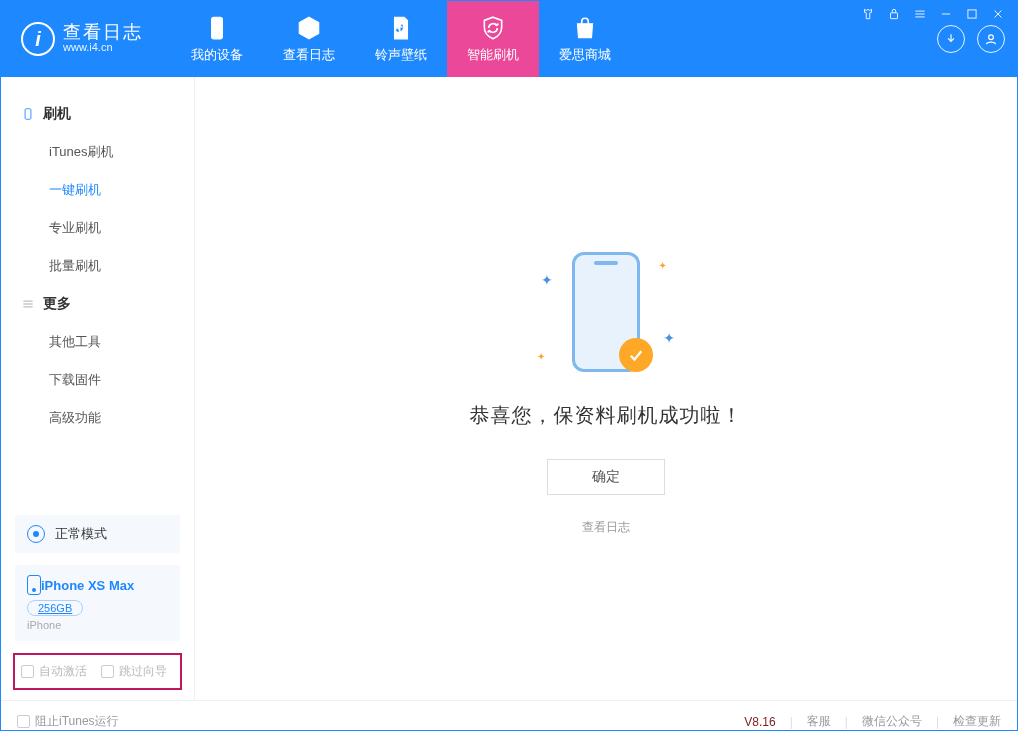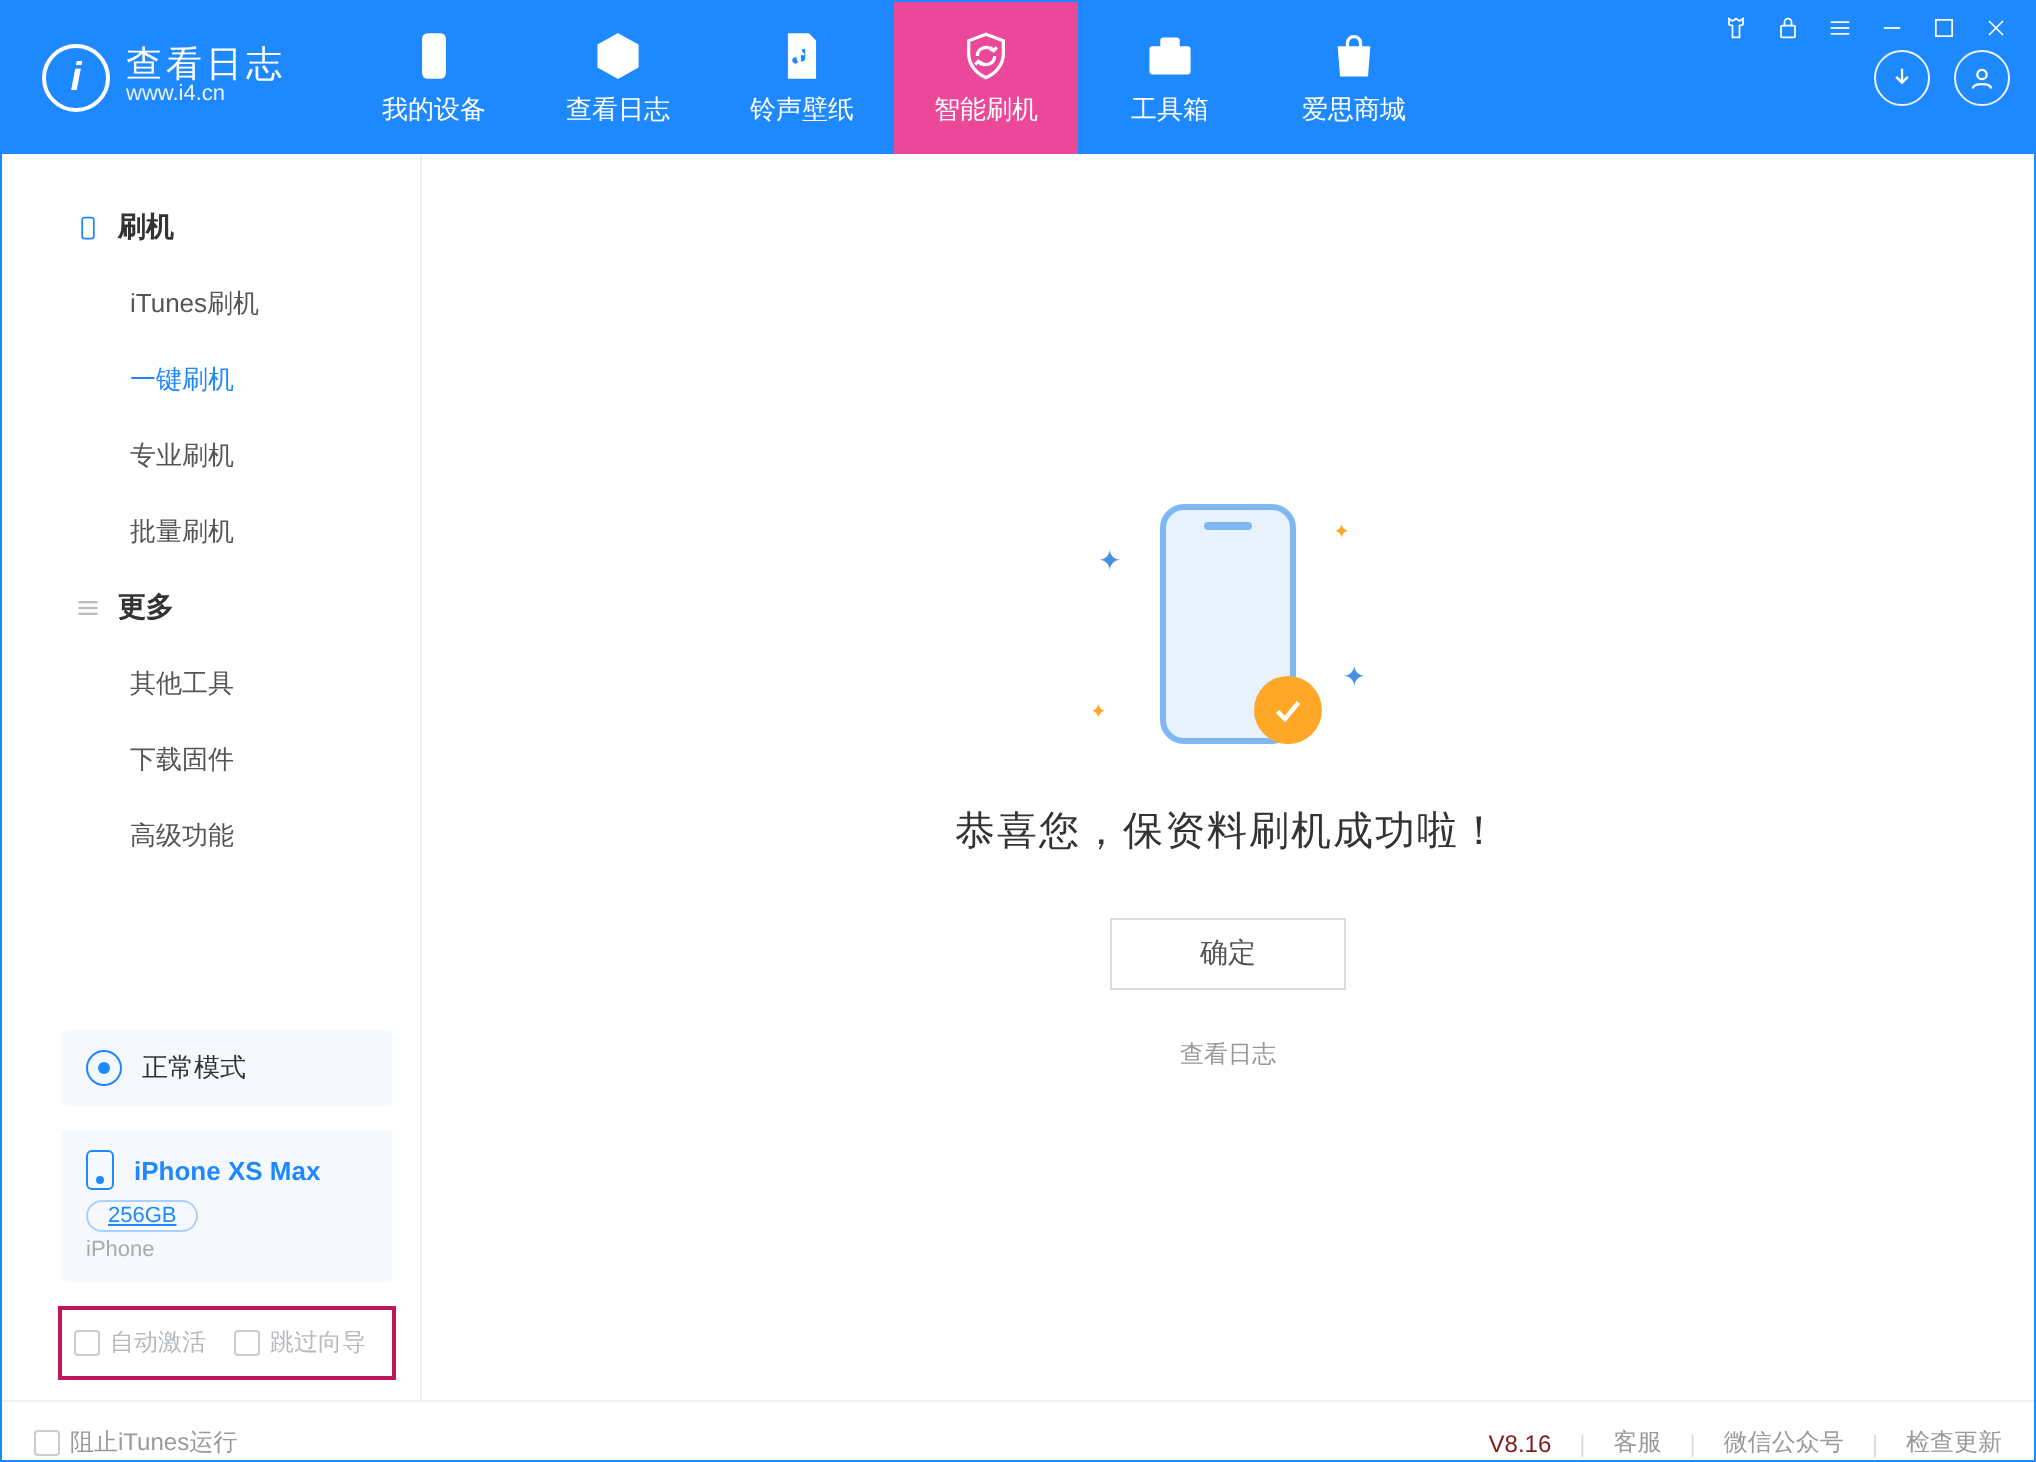--- a/index.html
+++ b/index.html
@@ -18,32 +18,32 @@
 .nav-icon svg { width: 26px; height: 26px; fill: #fff; stroke: #fff; }
 .header-spacer { flex: 1; }
 .header-right { display: flex; align-items: center; gap: 12px; }
 .circle-btn { width: 28px; height: 28px; border: 1.5px solid rgba(255,255,255,.9); border-radius: 50%; display: flex; align-items: center; justify-content: center; cursor: pointer; }
 .circle-btn svg { width: 14px; height: 14px; stroke: #fff; fill: none; stroke-width: 2; }
 .window-controls { position: absolute; top: 6px; right: 12px; display: flex; gap: 10px; align-items: center; }
 .win-ctrl { width: 16px; height: 16px; display: flex; align-items: center; justify-content: center; cursor: pointer; color: #fff; }
 .win-ctrl svg { width: 14px; height: 14px; stroke: #fff; fill: none; stroke-width: 1.5; }
 
 
-.body { display: flex; height: calc(100% - 76px - 30px); margin-left: 16px; }
+.body { display: flex; height: calc(100% - 76px - 30px); }
 .sidebar { width: 194px; border-right: 1px solid #eef0f4; display: flex; flex-direction: column; padding-top: 18px; }
 .sb-section-hdr { display: flex; align-items: center; gap: 8px; padding: 10px 20px; font-size: 14px; color: #333; font-weight: bold; }
 .sb-hdr-icon { width: 14px; height: 14px; display: flex; align-items: center; justify-content: center; }
 .sb-item { padding: 10px 20px 10px 48px; font-size: 13px; color: #555; cursor: pointer; }
 .sb-item.active { color: #1e88ff; }
 .sidebar-spacer { flex: 1; }
 .device-card { margin: 6px 14px; background: #f5f8fc; border-radius: 2px; padding: 10px 12px; font-size: 13px; color: #333; display: flex; align-items: center; gap: 10px; }
 .device-card .mode-icon { width: 18px; height: 18px; border: 1.5px solid #1e88ff; border-radius: 50%; display:flex; align-items:center; justify-content:center; }
 .device-card .mode-icon::after { content:""; width:6px; height:6px; border-radius:50%; background:#1e88ff; }
 .device-card.device { flex-direction: column; align-items: flex-start; gap: 3px; }
-.device-card.device .row1 { display: flex; align-items: center; gap: 10px; font-weight: bold; color:#1e88ff; }
+.device-card.device .row1 { display: flex; align-items: center; font-weight: bold; color:#1e88ff; }
 .device-card.device .cap { display:inline-block; border:1px solid #a9d0ff; border-radius:10px; padding:1px 10px; font-size:11px; color:#1e88ff; margin-top:2px;text-decoration:underline; }
 .device-card.device .type { font-size: 11px; color: #aaa; }
 .phone-ic { width:14px; height:20px; border:1.5px solid #1e88ff; border-radius:3px; position:relative; }
 .phone-ic::after { content:""; position:absolute; bottom:2px; left:50%; transform:translateX(-50%); width:4px; height:4px; border-radius:50%; background:#1e88ff; }
 .checkbox-row { margin: 6px 12px 10px; border: 2px solid #be185d; padding: 8px 6px; display: flex; gap: 14px; font-size: 12px; color: #b6b9bf; }
 .cb { display: flex; align-items: center; gap: 5px; cursor: pointer; }
 .cb-box { width: 13px; height: 13px; border: 1px solid #ccc; border-radius: 2px; }
 
 
 .main { flex: 1; display: flex; flex-direction: column; align-items: center; justify-content: center; gap: 20px; }
@@ -144,29 +144,20 @@
     </div>
     <div class="nav-item active">
       <span class="nav-icon">
           <svg viewBox="0 0 24 24">
             <path d="M12 2l8 3v6c0 5-3.5 9-8 11-4.5-2-8-6-8-11V5z" fill="none" stroke="#fff" stroke-width="1.5"></path>
             <path d="M8 12a4 4 0 017-2.6M16 12a4 4 0 01-7 2.6" fill="none" stroke="#fff" stroke-width="1.5"></path>
             <path d="M14 8l1.5 1.5L17 8M10 16l-1.5-1.5L7 16" fill="none" stroke="#fff" stroke-width="1.5"></path>
           </svg>
         </span>
       <span>智能刷机</span>
-    </div>
-    <div class="nav-item">
-      <span class="nav-icon">
-          <svg viewBox="0 0 24 24">
-            <rect x="3" y="8" width="18" height="12" rx="1" fill="#fff"></rect>
-            <rect x="8" y="4" width="8" height="4" rx="1" fill="#fff"></rect>
-          </svg>
-        </span>
-      <span>工具箱</span>
     </div>
     <div class="nav-item">
       <span class="nav-icon">
           <svg viewBox="0 0 24 24">
             <path d="M5 8h14l-1 13H6z" fill="#fff"></path>
             <path d="M9 8V6a3 3 0 016 0v2" fill="none" stroke="#fff" stroke-width="1.5"></path>
           </svg>
         </span>
       <span>爱思商城</span>
     </div>

